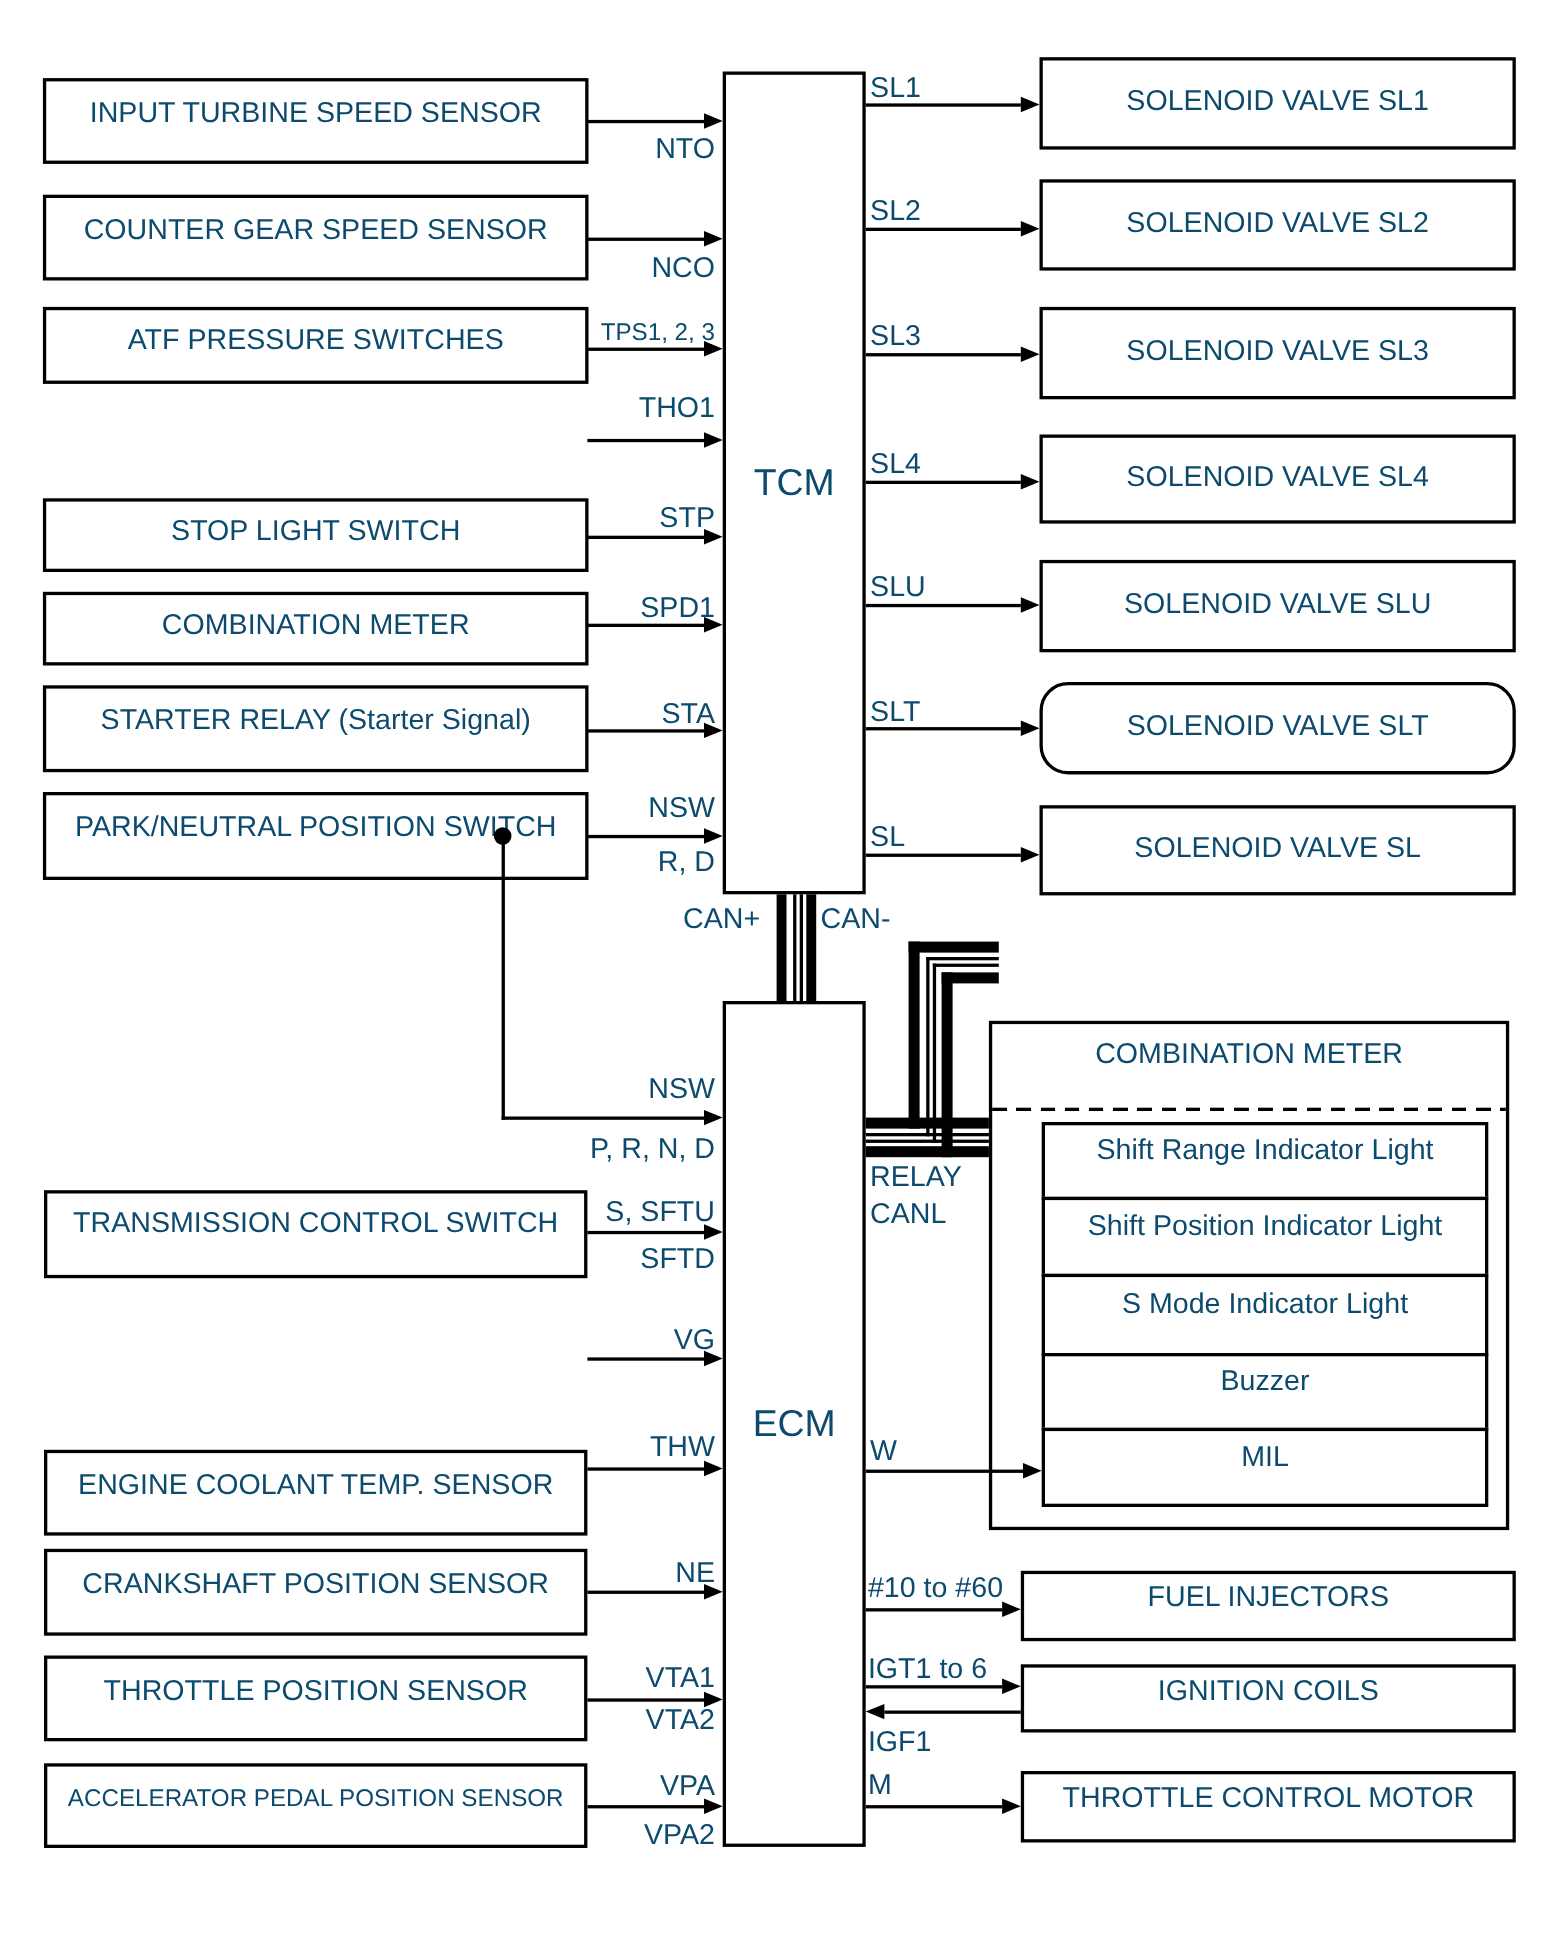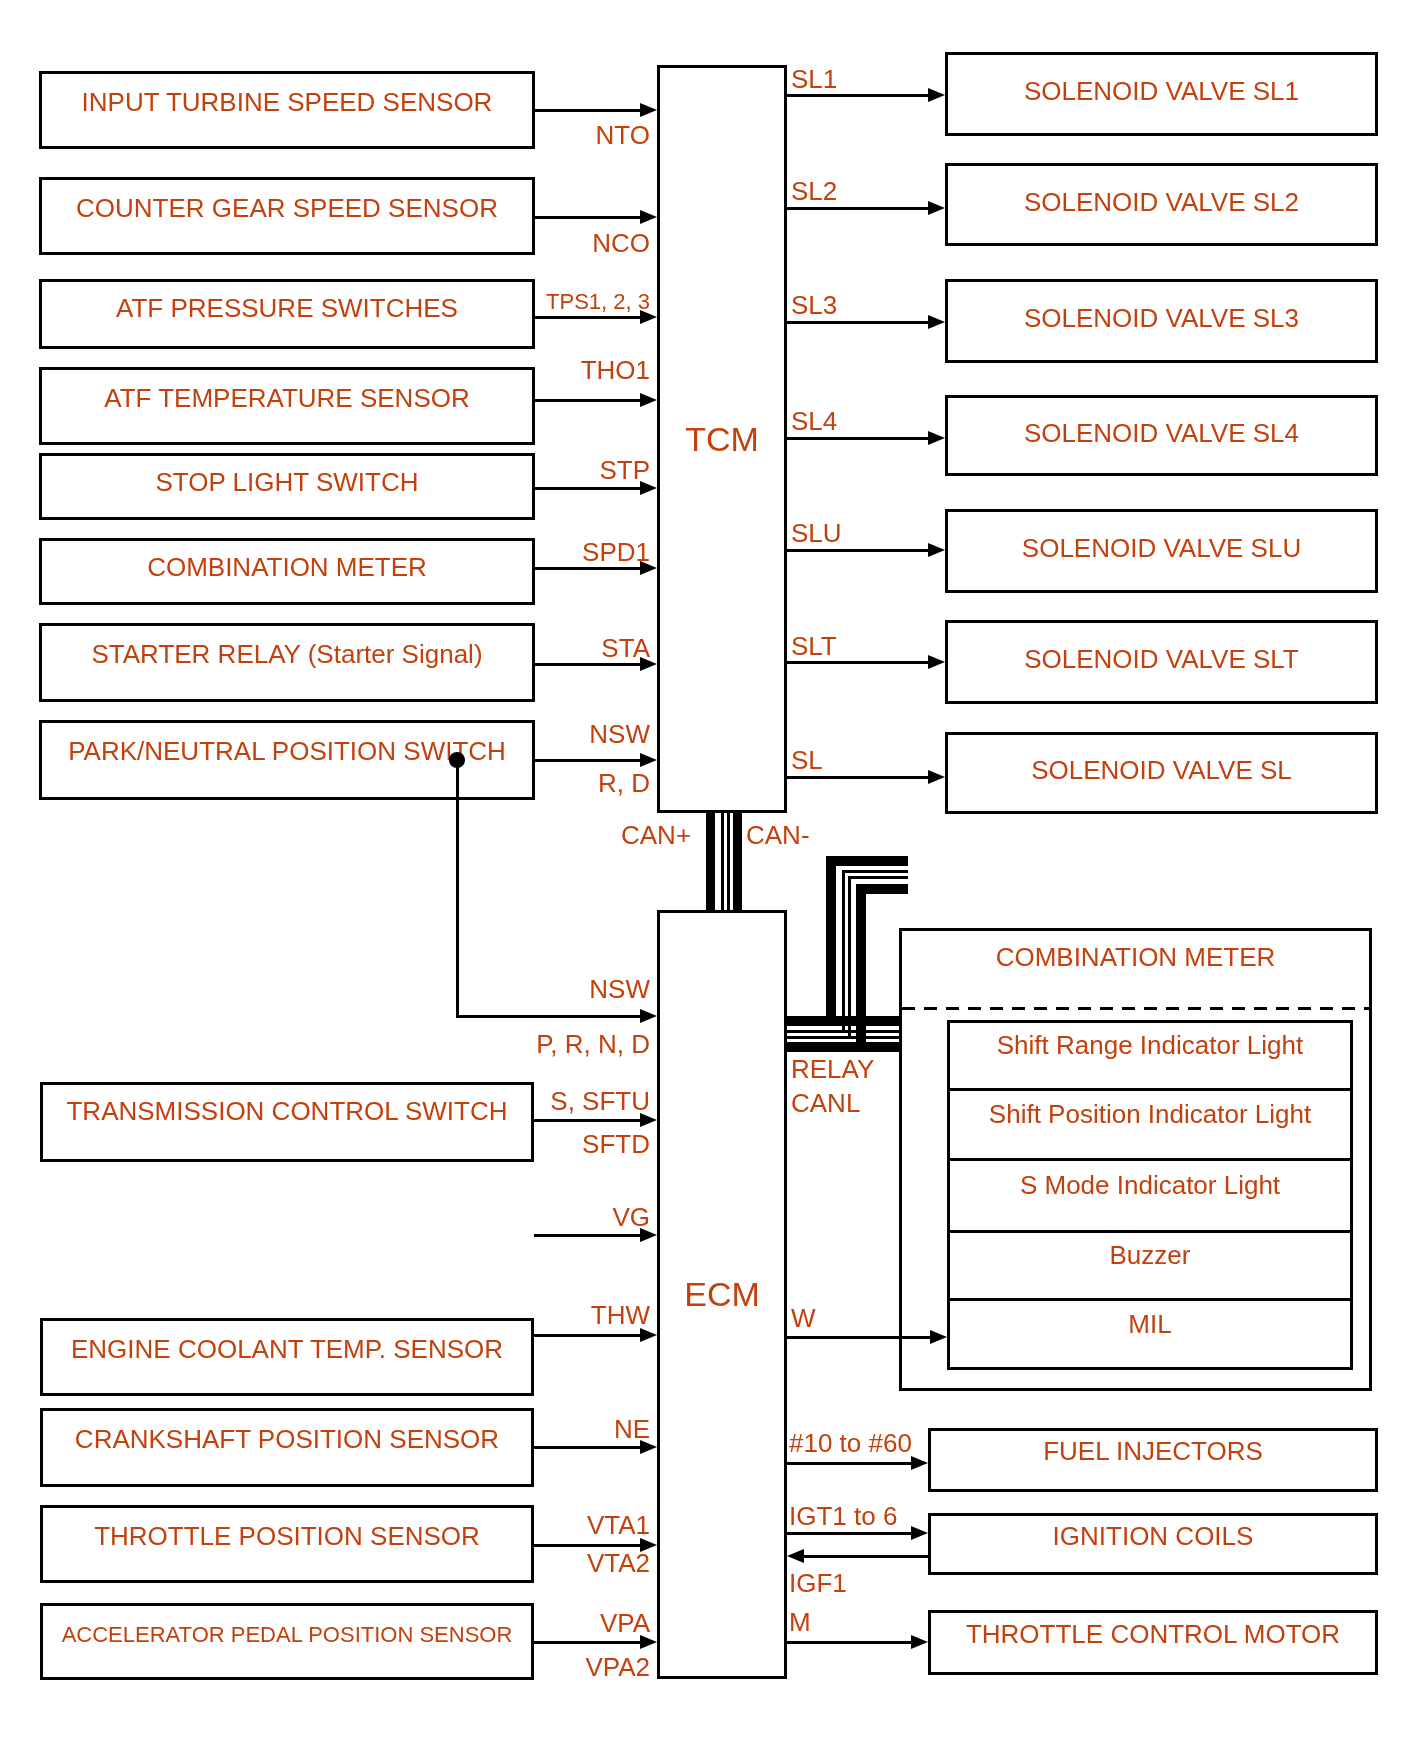--- a/index.html
+++ b/index.html
@@ -1,17 +1,17 @@
 <!DOCTYPE html>
 <html><head>
 <meta charset="utf-8">
 <style>
   html,body{margin:0;padding:0;background:#fff;}
   .canvas{position:relative;width:1136px;height:1763px;background:#fff;
-          font-family:"Liberation Sans", sans-serif;color:#c2410c;}
+          font-family:"Liberation Sans", sans-serif;color:#0c4a6e;}
   .box{position:absolute;border:3px solid #000;background:#fff;box-sizing:border-box;
        text-align:center;font-size:26px;line-height:1.1;white-space:nowrap;}
   .ctrl{position:absolute;border:3px solid #000;background:#fff;box-sizing:border-box;
         display:flex;align-items:center;justify-content:center;font-size:34px;}
   .hline{position:absolute;height:3px;background:#000;}
   .vline{position:absolute;width:3px;background:#000;}
   .bar{position:absolute;background:#000;}
   .arrow-r{position:absolute;width:0;height:0;border-top:7px solid transparent;
            border-bottom:7px solid transparent;border-left:17px solid #000;}
   .arrow-l{position:absolute;width:0;height:0;border-top:7px solid transparent;
@@ -24,21 +24,20 @@
         background:repeating-linear-gradient(90deg,#000 0 13px,transparent 13px 22px);}
 </style>
 </head>
 <body>
 
 <div class="canvas">
 
   <div class="box" style="left:39px;top:71px;width:496px;height:78px;padding-top:14px;">INPUT TURBINE SPEED SENSOR</div>
   <div class="box" style="left:39px;top:177px;width:496px;height:78px;padding-top:14px;">COUNTER GEAR SPEED SENSOR</div>
   <div class="box" style="left:39px;top:279px;width:496px;height:70px;padding-top:12px;">ATF PRESSURE SWITCHES</div>
-  <div class="box" style="left:39px;top:367px;width:496px;height:78px;padding-top:14px;">ATF TEMPERATURE SENSOR</div>
   <div class="box" style="left:39px;top:453px;width:496px;height:67px;padding-top:12px;">STOP LIGHT SWITCH</div>
   <div class="box" style="left:39px;top:538px;width:496px;height:67px;padding-top:12px;">COMBINATION METER</div>
   <div class="box" style="left:39px;top:623px;width:496px;height:79px;padding-top:14px;">STARTER RELAY (Starter Signal)</div>
   <div class="box" style="left:39px;top:720px;width:496px;height:80px;padding-top:14px;">PARK/NEUTRAL POSITION SWITCH</div>
 
   <div class="box" style="left:40px;top:1082px;width:494px;height:80px;padding-top:12px;">TRANSMISSION CONTROL SWITCH</div>
   <div class="box" style="left:40px;top:1297px;width:494px;height:78px;padding-top:14px;margin-top:21px;">ENGINE COOLANT TEMP. SENSOR</div>
   <div class="box" style="left:40px;top:1408px;width:494px;height:79px;padding-top:14px;">CRANKSHAFT POSITION SENSOR</div>
   <div class="box" style="left:40px;top:1505px;width:494px;height:78px;padding-top:14px;">THROTTLE POSITION SENSOR</div>
   <div class="box small" style="left:40px;top:1603px;width:494px;height:77px;padding-top:17px;">ACCELERATOR PEDAL POSITION SENSOR</div>
@@ -48,21 +47,21 @@
   </div>
   <div class="ctrl" style="left:657px;top:910px;width:130px;height:769px;">
     <span>ECM</span>
   </div>
 
   <div class="box" style="left:945px;top:52px;width:433px;height:84px;padding-top:22px;">SOLENOID VALVE SL1</div>
   <div class="box" style="left:945px;top:163px;width:433px;height:83px;padding-top:22px;">SOLENOID VALVE SL2</div>
   <div class="box" style="left:945px;top:279px;width:433px;height:84px;padding-top:22px;">SOLENOID VALVE SL3</div>
   <div class="box" style="left:945px;top:395px;width:433px;height:81px;padding-top:21px;">SOLENOID VALVE SL4</div>
   <div class="box" style="left:945px;top:509px;width:433px;height:84px;padding-top:22px;">SOLENOID VALVE SLU</div>
-  <div class="box" style="left:945px;top:620px;width:433px;height:84px;padding-top:22px;">SOLENOID VALVE SLT</div>
+  <div class="box" style="left:945px;top:620px;width:433px;height:84px;padding-top:22px;border-radius:26px;">SOLENOID VALVE SLT</div>
   <div class="box" style="left:945px;top:732px;width:433px;height:82px;padding-top:21px;">SOLENOID VALVE SL</div>
 
 
   <div class="box" style="left:899px;top:928px;width:473px;height:463px;padding-top:12px;">COMBINATION METER</div>
   <div class="dash" style="left:902px;top:1007px;width:467px;"></div>
   <div class="box" style="left:947px;top:1020px;width:406px;height:71px;padding-top:8px;">Shift Range Indicator Light</div>
   <div class="box" style="left:947px;top:1088px;width:406px;height:73px;padding-top:9px;">Shift Position Indicator Light</div>
   <div class="box" style="left:947px;top:1158px;width:406px;height:75px;padding-top:10px;">S Mode Indicator Light</div>
   <div class="box" style="left:947px;top:1230px;width:406px;height:71px;padding-top:8px;">Buzzer</div>
   <div class="box" style="left:947px;top:1298px;width:406px;height:72px;padding-top:9px;">MIL</div>

